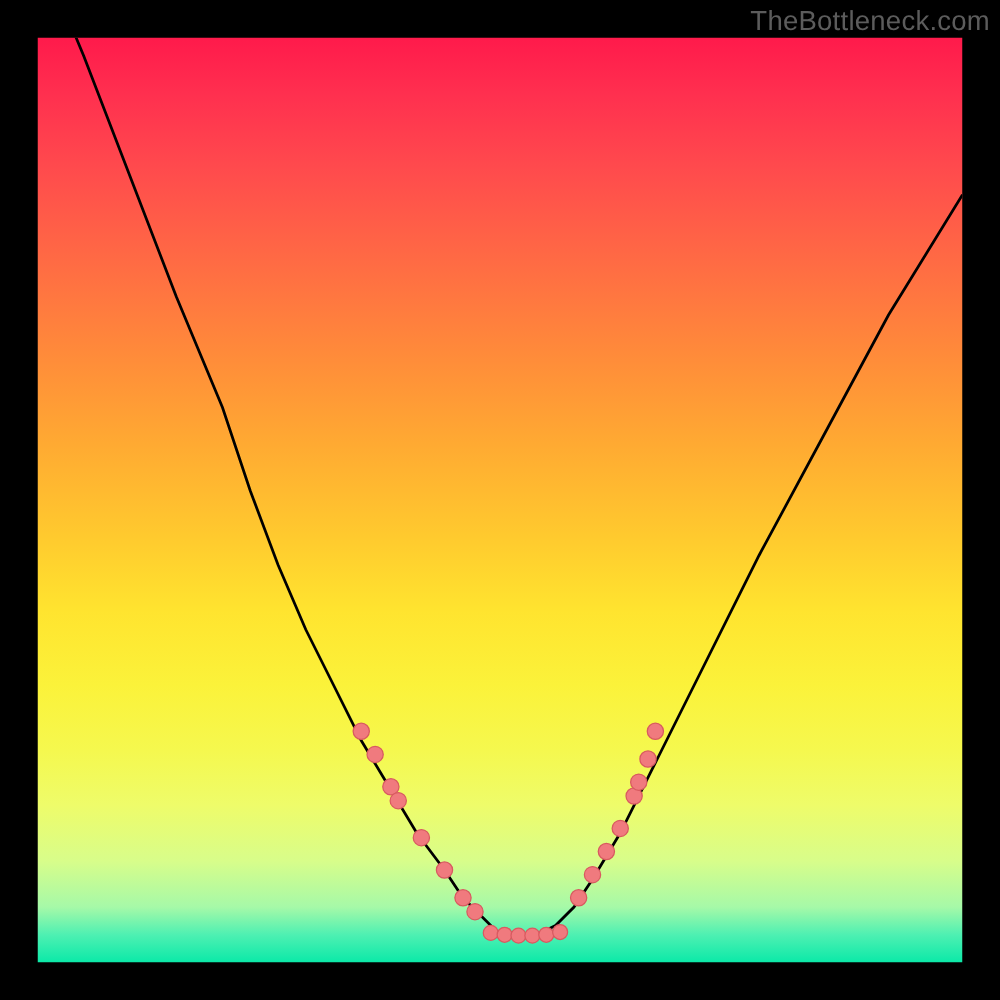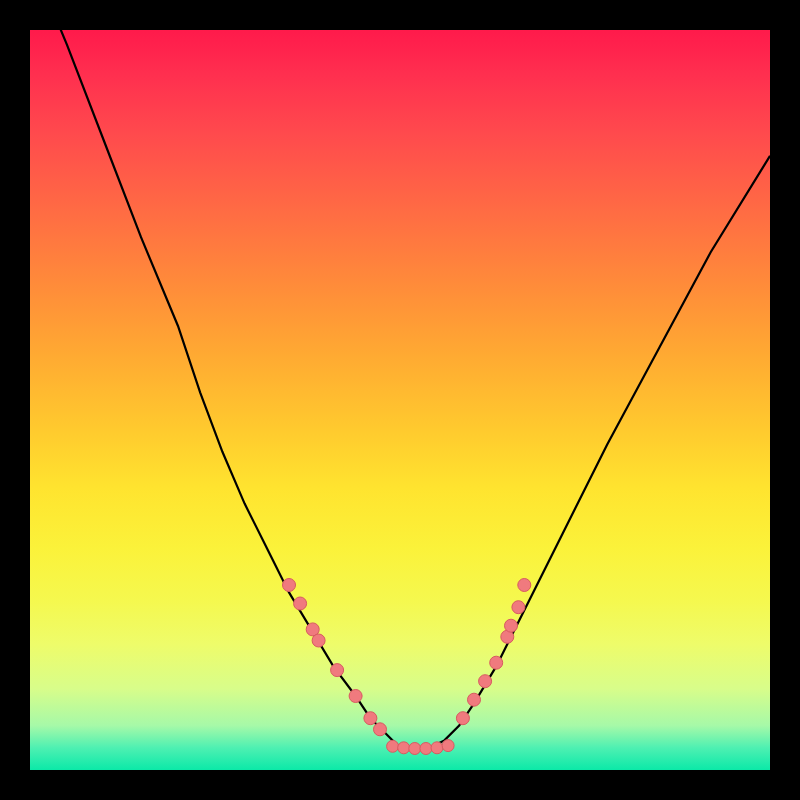--- a/index.html
+++ b/index.html
@@ -99,13 +99,14 @@
           <circle cx="362.6" cy="716.3" r="6" fill="#f07a7e" stroke="#d85a60" stroke-width="1"></circle>
           <circle cx="373.7" cy="717.8" r="6" fill="#f07a7e" stroke="#d85a60" stroke-width="1"></circle>
           <circle cx="384.8" cy="718.5" r="6" fill="#f07a7e" stroke="#d85a60" stroke-width="1"></circle>
           <circle cx="395.9" cy="718.5" r="6" fill="#f07a7e" stroke="#d85a60" stroke-width="1"></circle>
           <circle cx="407.0" cy="717.8" r="6" fill="#f07a7e" stroke="#d85a60" stroke-width="1"></circle>
           <circle cx="418.1" cy="715.6" r="6" fill="#f07a7e" stroke="#d85a60" stroke-width="1"></circle>
         </g>
     </svg>
   </div>
 
+  <div class="watermark">TheBottleneck.com</div>
 </div>
 
 </body></html>

